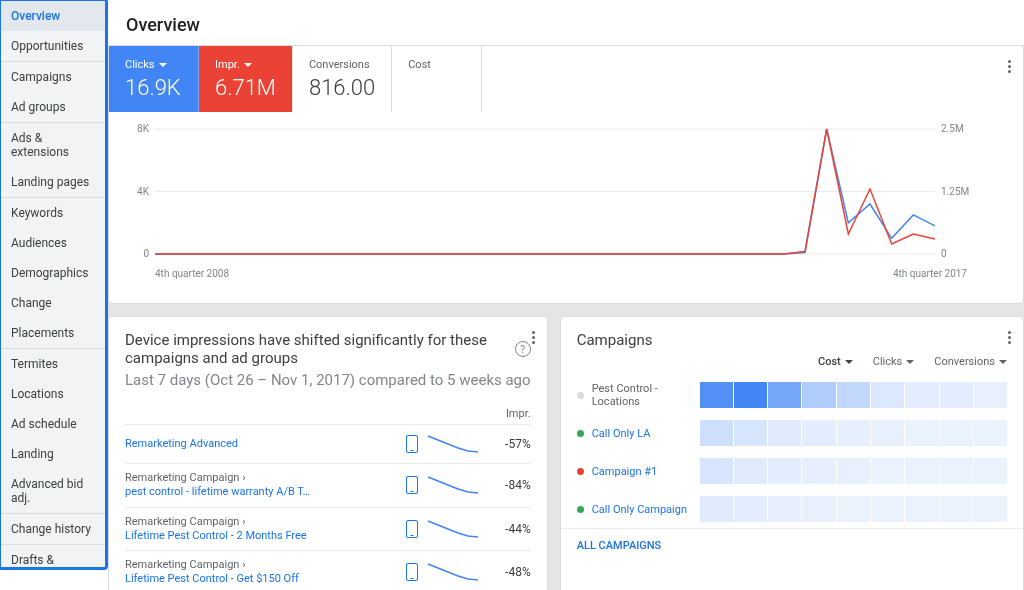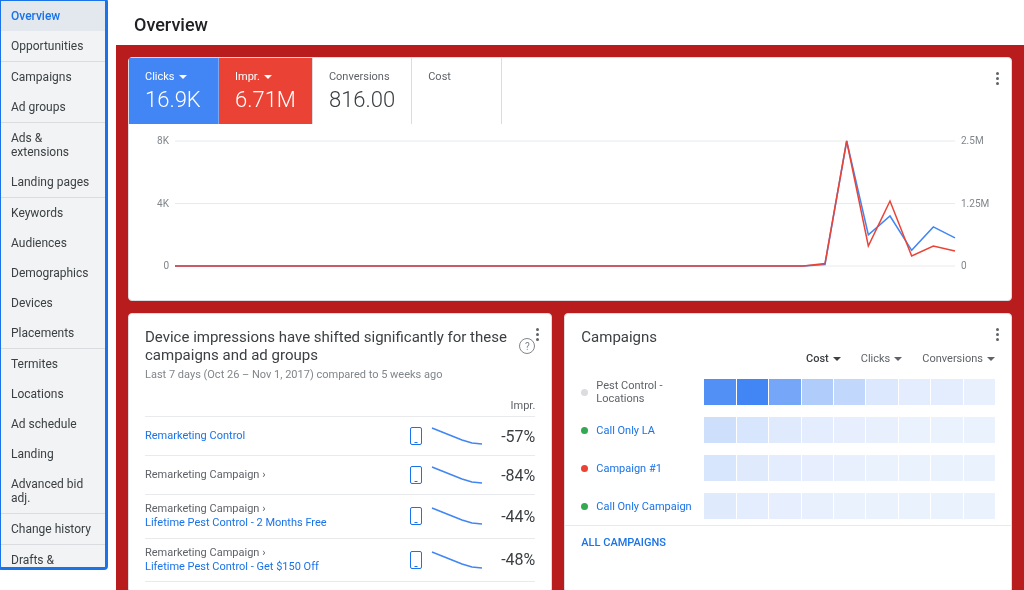--- a/index.html
+++ b/index.html
@@ -1,24 +1,24 @@
 <!DOCTYPE html>
 <html><head>
 <meta charset="utf-8">
 <style>
 * { box-sizing: border-box; margin: 0; padding: 0; }
 body { font-family: Roboto, Arial, sans-serif; font-size: 13px; color: #3c4043; background: #fff; width: 1024px; height: 590px; overflow: hidden; }
-.app { display: flex; height: 100%; gap: 8px; }
+.app { display: flex; height: 100%; }
 .sidebar { width: 110px; background: #f1f3f4; border: 3px solid #1a73e8; border-radius: 4px; padding: 0; overflow-y: auto; flex-shrink: 0; margin-left: -2px; margin-top: -2px; height: 572px; }
 .sidebar-section { border-bottom: 1px solid #dadce0; }
 .sidebar-item { padding: 8px 10px; font-size: 12px; color: #3c4043; cursor: pointer; }
 .sidebar-item.active { background: #e3e8ee; color: #1a73e8; font-weight: 500; }
 .main { flex: 1; display: flex; flex-direction: column; overflow: hidden; }
 .page-header { padding: 14px 18px 10px; font-size: 18px; font-weight: 500; color: #202124; }
-.content { flex: 1; background: #b91c1c; padding: 12px; display: flex; flex-direction: column; gap: 12px; overflow: auto; }
+.content { flex: 1; background: #e5e5e5; display: flex; flex-direction: column; gap: 12px; overflow: auto; }
 .scorecard-row { display: flex; background: #fff; border: 1px solid #dadce0; border-radius: 4px; flex-direction: column; position: relative; }
 .metrics-strip { display: flex; }
 .metric-card { padding: 12px 16px; min-width: 90px; border-right: 1px solid #dadce0; position: relative; }
 .metric-card.blue { background: #4285f4; color: #fff; border-right: 1px solid rgba(255,255,255,0.3); }
 .metric-card.red { background: #ea4335; color: #fff; border-right: 1px solid #dadce0; }
 .metric-card.white { background: #fff; color: #5f6368; }
 .metric-label { font-size: 11px; display: flex; align-items: center; gap: 4px; }
 .metric-value { font-size: 22px; font-weight: 300; margin-top: 4px; }
 .metric-card.white .metric-value { color: #3c4043; }
 .dropdown-arrow { width: 0; height: 0; border-left: 4px solid transparent; border-right: 4px solid transparent; border-top: 4px solid currentColor; }
@@ -26,31 +26,31 @@
 .overflow-menu span { display: block; width: 3px; height: 3px; background: #5f6368; border-radius: 50%; margin: 2px 0; }
 .chart-area { padding: 12px 16px 24px; position: relative; }
 svg { display: block; }
 .chart-xlabels { display: flex; justify-content: space-between; padding: 4px 40px 0 30px; font-size: 10px; color: #80868b; }
 .card-row { display: flex; gap: 12px; }
 .card { background: #fff; border: 1px solid #dadce0; border-radius: 4px; flex: 1; display: flex; flex-direction: column; position: relative; }
 .card.insight { flex: 0 0 48%; }
 .card-header { padding: 14px 16px 6px; }
 .card-title { font-size: 15px; color: #3c4043; display: flex; align-items: center; gap: 8px; }
 .help-icon { width: 16px; height: 16px; border: 1px solid #80868b; border-radius: 50%; display: inline-flex; align-items: center; justify-content: center; font-size: 10px; color: #80868b; flex-shrink: 0; }
-.card-subtitle { font-size: 11px; color: #80868b; margin-top: 4px; }
+.card-subtitle { font-size: 15px; color: #80868b; margin-top: 4px; }
 .card-body { padding: 8px 16px 10px; flex: 1; }
 .insight-header-row { display: flex; justify-content: flex-end; font-size: 11px; color: #5f6368; padding: 4px 0; border-bottom: 1px solid #e8eaed; }
 .insight-row { display: flex; align-items: center; padding: 7px 0; border-bottom: 1px solid #e8eaed; gap: 8px; }
 .insight-name { flex: 1; font-size: 11px; line-height: 1.3; }
 .insight-name .link { color: #1a73e8; cursor: pointer; }
 .insight-name .parent { color: #5f6368; }
 .device-icon { width: 12px; height: 18px; border: 1.5px solid #1a73e8; border-radius: 2px; position: relative; flex-shrink: 0; }
 .device-icon::after { content: ''; position: absolute; bottom: 1px; left: 50%; transform: translateX(-50%); width: 3px; height: 1px; background: #1a73e8; }
 .sparkline { width: 55px; height: 24px; flex-shrink: 0; }
-.insight-delta { width: 42px; text-align: right; font-size: 16px; color: #3c4043; flex-shrink: 0; }
+.insight-delta { width: 42px; text-align: right; font-size: 12px; color: #3c4043; flex-shrink: 0; }
 .campaigns-controls { display: flex; justify-content: flex-end; gap: 20px; padding: 0 16px 8px; font-size: 11px; color: #5f6368; align-items: center; }
 .campaigns-controls .control { display: flex; align-items: center; gap: 4px; cursor: pointer; }
 .campaigns-controls .control.active { color: #3c4043; font-weight: 500; }
 .campaign-row { display: flex; align-items: center; padding: 6px 16px; font-size: 11px; gap: 8px; }
 .status-dot { width: 7px; height: 7px; border-radius: 50%; flex-shrink: 0; }
 .status-dot.grey { background: #dadce0; }
 .status-dot.green { background: #34a853; }
 .status-dot.red { background: #ea4335; }
 .campaign-name { flex: 0 0 100px; color: #5f6368; line-height: 1.2; }
 .campaign-name.link { color: #1a73e8; cursor: pointer; }
@@ -73,21 +73,21 @@
         <div class="sidebar-item">Ad groups</div>
       </div>
       <div class="sidebar-section">
         <div class="sidebar-item">Ads &amp; extensions</div>
         <div class="sidebar-item">Landing pages</div>
       </div>
       <div class="sidebar-section">
         <div class="sidebar-item">Keywords</div>
         <div class="sidebar-item">Audiences</div>
         <div class="sidebar-item">Demographics</div>
-        <div class="sidebar-item">Devices</div>
+        <div class="sidebar-item">Change</div>
         <div class="sidebar-item">Placements</div>
       </div>
       <div class="sidebar-section">
         <div class="sidebar-item">Termites</div>
         <div class="sidebar-item">Locations</div>
         <div class="sidebar-item">Ad schedule</div>
         <div class="sidebar-item">Landing</div>
         <div class="sidebar-item">Advanced bid adj.</div>
       </div>
       <div class="sidebar-section">
@@ -142,20 +142,24 @@
               <text x="816" y="8" font-size="10" fill="#80868b">2.5M</text>
               <line x1="30" x2="810" y1="67.5" y2="67.5" stroke="#e8eaed"></line>
               <text x="24" y="70.5" text-anchor="end" font-size="10" fill="#80868b">4K</text>
               <text x="816" y="70.5" font-size="10" fill="#80868b">1.25M</text>
               <line x1="30" x2="810" y1="130" y2="130" stroke="#e8eaed"></line>
               <text x="24" y="133" text-anchor="end" font-size="10" fill="#80868b">0</text>
               <text x="816" y="133" font-size="10" fill="#80868b">0</text>
               <polyline points="30,130 51.666666666666664,130 73.33333333333333,130 95,130 116.66666666666666,130 138.33333333333334,130 160,130 181.66666666666666,130 203.33333333333331,130 225,130 246.66666666666669,130 268.33333333333337,130 290,130 311.6666666666667,130 333.3333333333333,130 355,130 376.66666666666663,130 398.3333333333333,130 420,130 441.6666666666667,130 463.33333333333337,130 485.00000000000006,130 506.6666666666667,130 528.3333333333333,130 550,130 571.6666666666666,130 593.3333333333334,130 615,130 636.6666666666666,130 658.3333333333334,130 680,128.4375 701.6666666666667,5 723.3333333333333,98.75 745,80 766.6666666666666,114.375 788.3333333333334,90.9375 810,101.875" fill="none" stroke="#4285f4" stroke-width="1.5"></polyline>
               <polyline points="30,130 51.666666666666664,130 73.33333333333333,130 95,130 116.66666666666666,130 138.33333333333334,130 160,130 181.66666666666666,130 203.33333333333331,130 225,130 246.66666666666669,130 268.33333333333337,130 290,130 311.6666666666667,130 333.3333333333333,130 355,130 376.66666666666663,130 398.3333333333333,130 420,130 441.6666666666667,130 463.33333333333337,130 485.00000000000006,130 506.6666666666667,130 528.3333333333333,130 550,130 571.6666666666666,130 593.3333333333334,130 615,130 636.6666666666666,130 658.3333333333334,130 680,127.5 701.6666666666667,5 723.3333333333333,110 745,65 766.6666666666666,120 788.3333333333334,110 810,115" fill="none" stroke="#ea4335" stroke-width="1.5"></polyline>
             </svg>
+          <div class="chart-xlabels">
+            <span>4th quarter 2008</span>
+            <span>4th quarter 2017</span>
+          </div>
         </div>
       </div>
 
       <div class="card-row">
         <div class="card insight">
           <div class="overflow-menu">
               <span></span>
               <span></span>
               <span></span>
             </div>
@@ -166,31 +170,32 @@
             </div>
             <div class="card-subtitle">Last 7 days (Oct 26 – Nov 1, 2017) compared to 5 weeks ago</div>
           </div>
           <div class="card-body">
             <div class="insight-header-row">
                 <span>Impr.</span>
               </div>
             <div id="insight-rows">
                 <div class="insight-row">
                   <div class="insight-name">
-                    <div class="link">Remarketing Control</div>
+                    <div class="link">Remarketing Advanced</div>
                   </div>
                   <div class="device-icon"></div>
                   <svg class="sparkline" viewBox="0 0 55 24">
                     <polyline points="2,4 12,8 22,12 32,16 42,19 52,20" fill="none" stroke="#4285f4" stroke-width="1.5"></polyline>
                   </svg>
                   <div class="insight-delta">-57%</div>
                 </div>
                 <div class="insight-row">
                   <div class="insight-name">
                     <div class="parent">Remarketing Campaign ›</div>
+                    <div class="link">pest control - lifetime warranty A/B T…</div>
                   </div>
                   <div class="device-icon"></div>
                   <svg class="sparkline" viewBox="0 0 55 24">
                     <polyline points="2,4 12,8 22,12 32,16 42,19 52,20" fill="none" stroke="#4285f4" stroke-width="1.5"></polyline>
                   </svg>
                   <div class="insight-delta">-84%</div>
                 </div>
                 <div class="insight-row">
                   <div class="insight-name">
                     <div class="parent">Remarketing Campaign ›</div>

